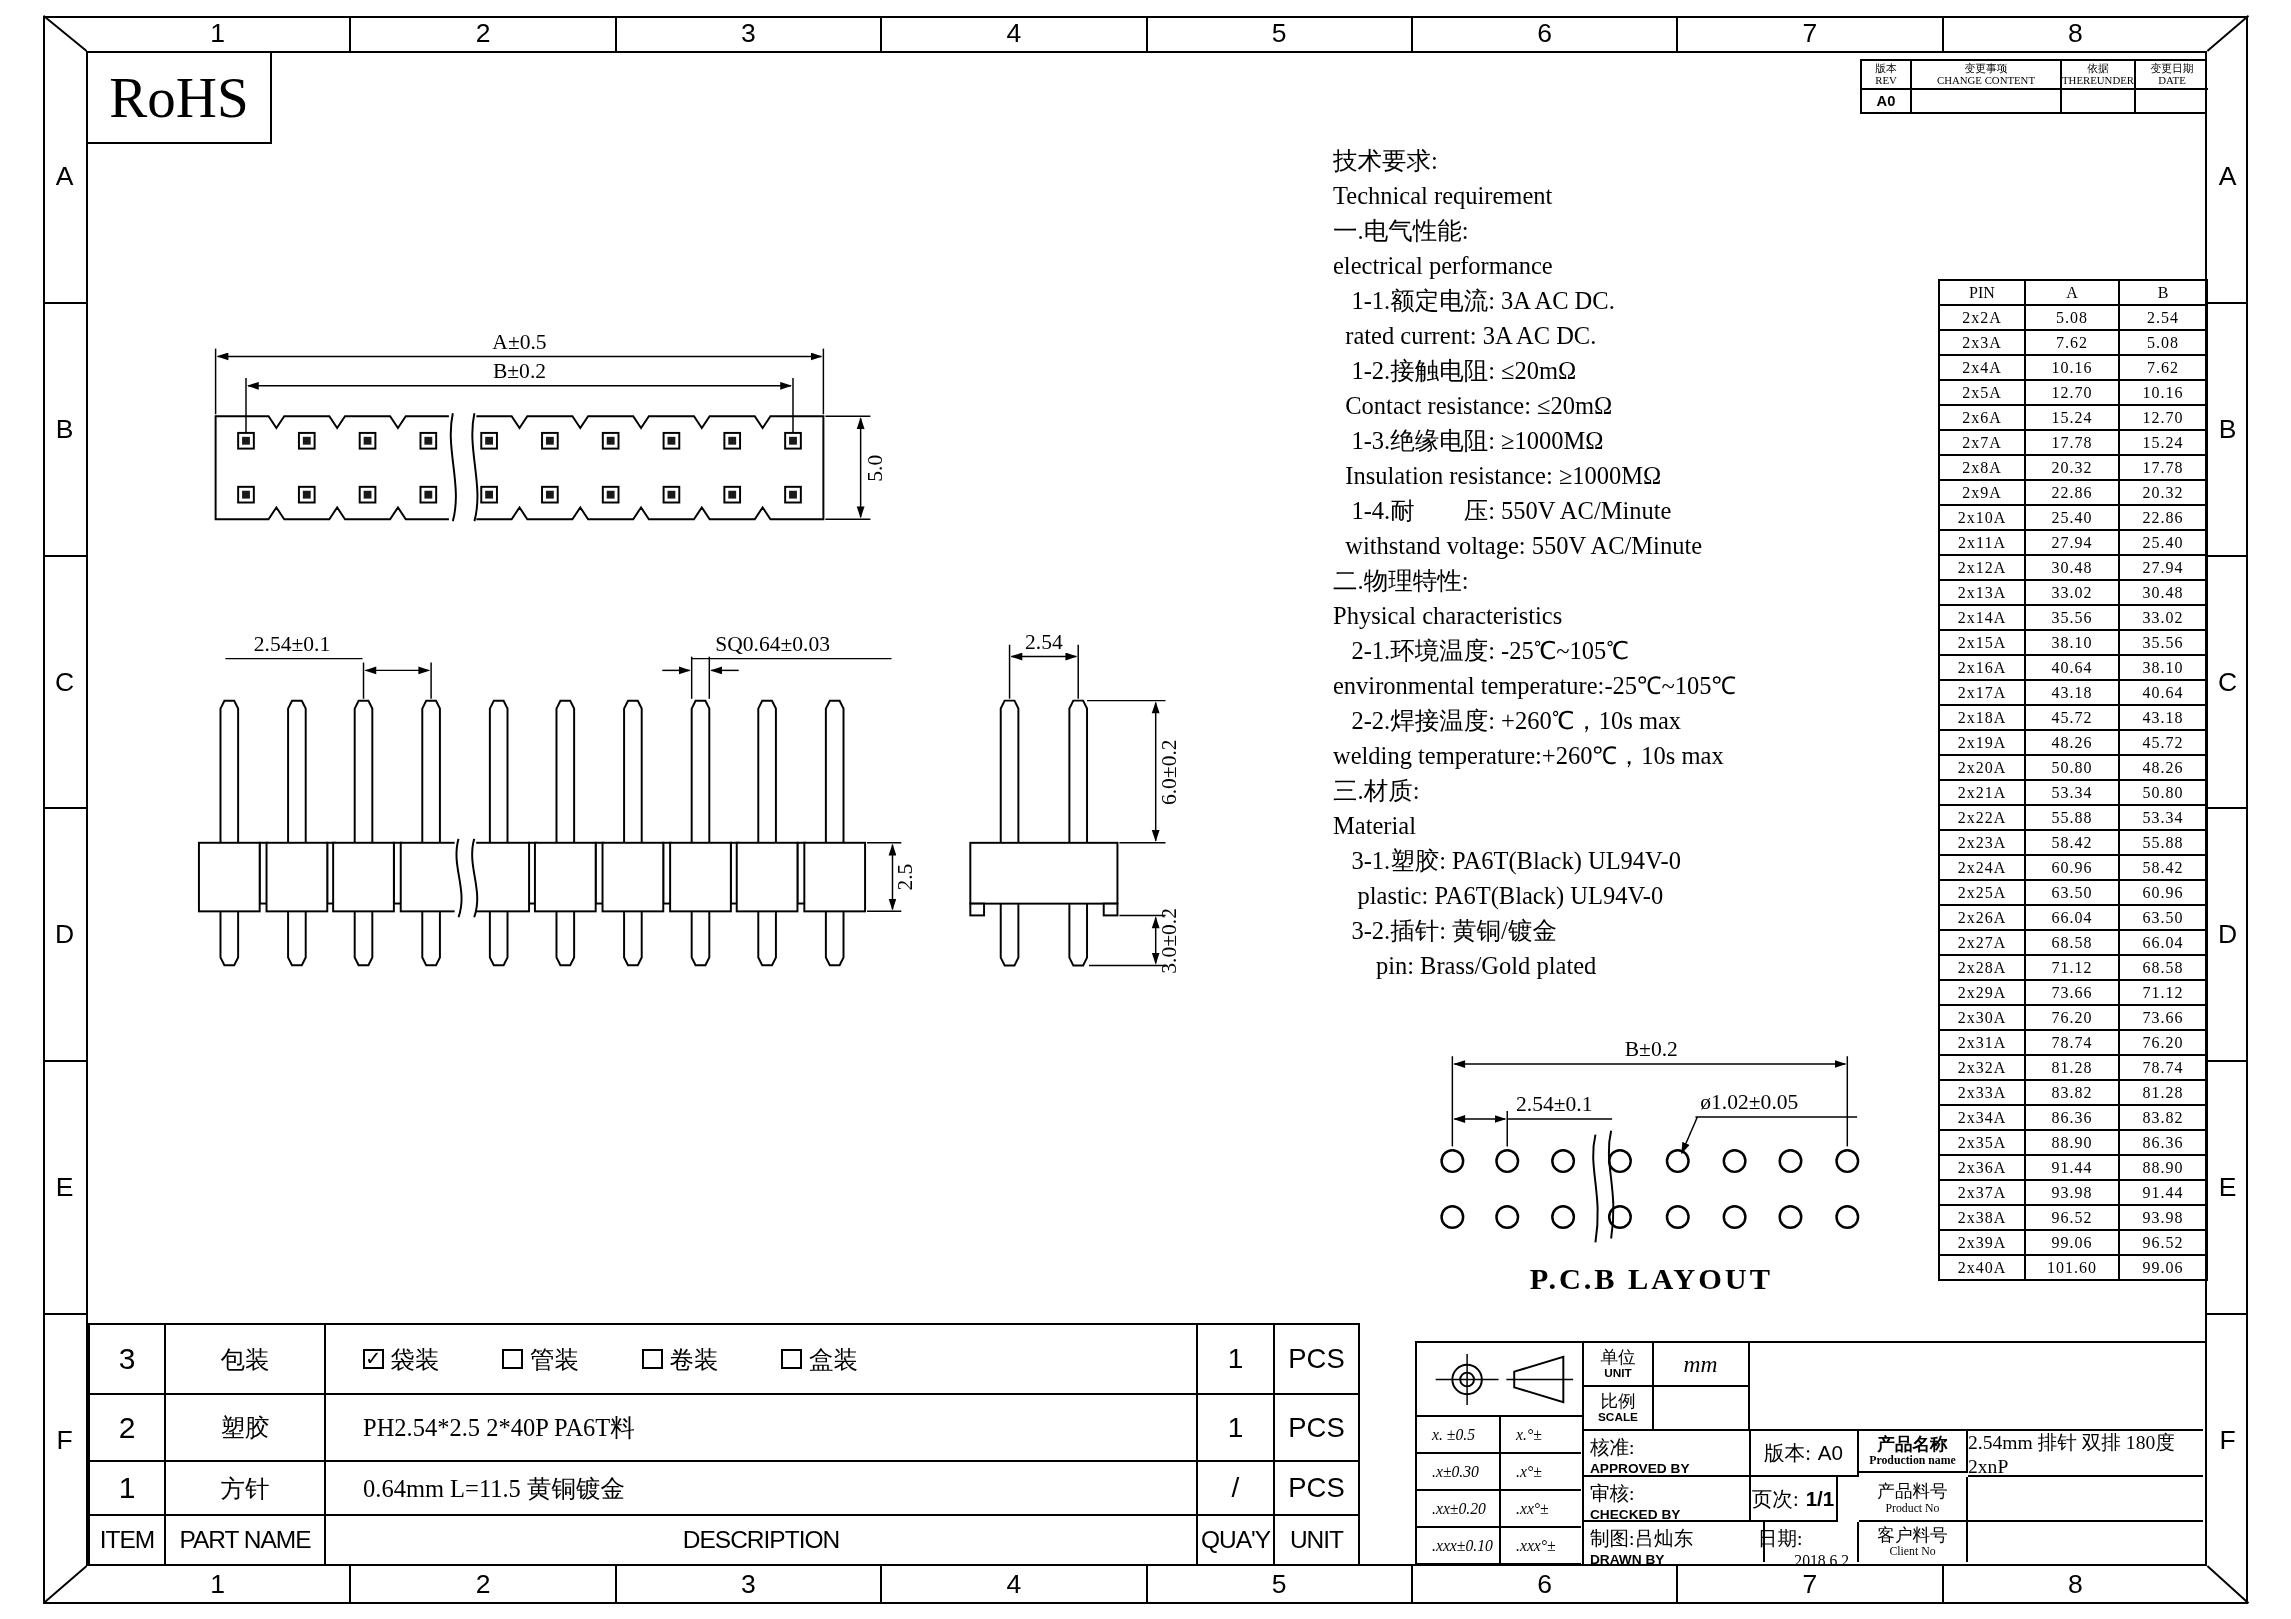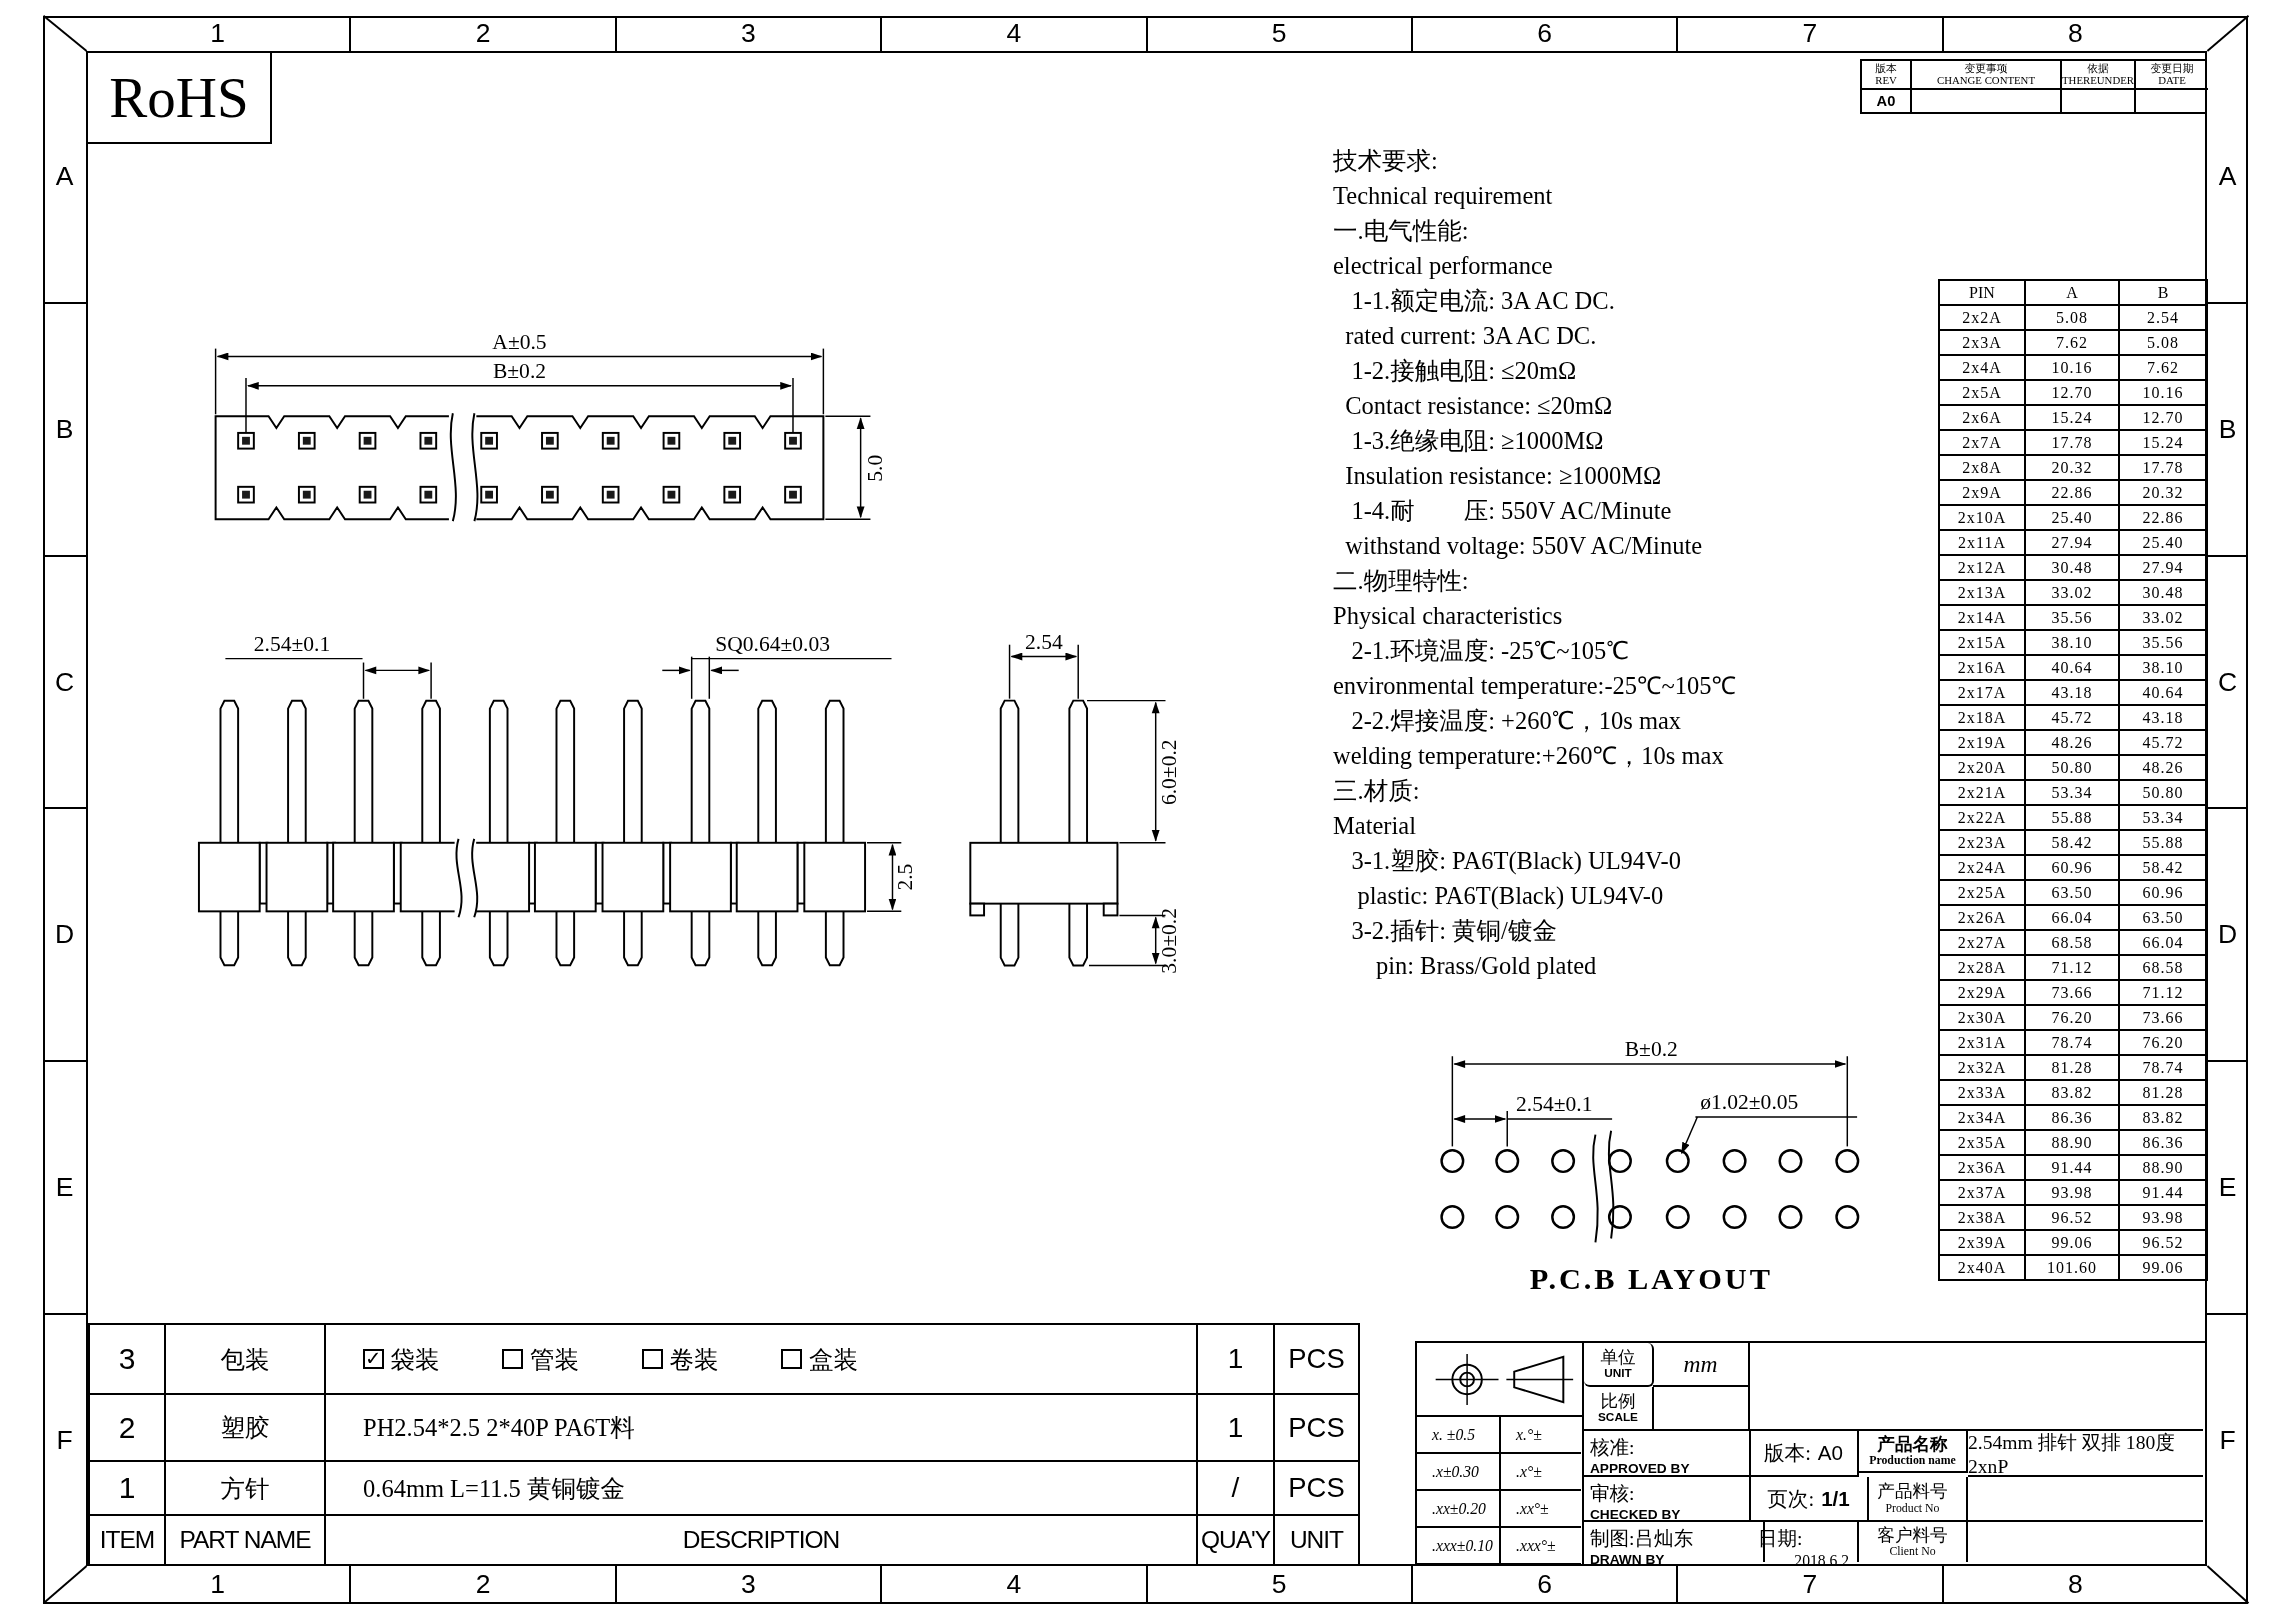--- a/index.html
+++ b/index.html
@@ -732,21 +732,21 @@
         <div class="tcell tl">.x±0.30</div>
         <div class="tcell">.x°±</div>
 
         <div class="tcell tl">.xx±0.20</div>
         <div class="tcell">.xx°±</div>
 
         <div class="tcell tl">.xxx±0.10</div>
         <div class="tcell">.xxx°±</div>
       </div>
 
-    <div class="cell lab br bb" style="left:167px;top:0;width:70px;height:44px;border-radius:6px;">
+    <div class="cell lab br bb" style="left:167px;top:0;width:70px;height:44px;">
       <div class="zh">单位</div>
       <div class="en" style="font-family:'Liberation Sans',sans-serif;font-weight:bold;">UNIT</div>
     </div>
     <div class="cell val br bb" style="left:236px;top:0;width:97px;height:44px;font-size:23.5px;font-style:italic;">mm</div>
     <div class="cell lab br bb" style="left:167px;top:44px;width:70px;height:44px;">
       <div class="zh">比例</div>
       <div class="en" style="font-family:'Liberation Sans',sans-serif;font-weight:bold;">SCALE</div>
     </div>
     <div class="cell val br bb" style="left:236px;top:44px;width:97px;height:44px;"></div>
     <div class="cell bb" style="left:333px;top:0;width:453px;height:88px;"></div>
@@ -761,21 +761,21 @@
     </div>
     <div class="cell fld br" style="left:167px;top:179px;width:181px;height:40px;">
       <div class="fzh">制图:吕灿东</div>
       <div class="fen">DRAWN BY</div>
     </div>
 
     <div class="cell kv br bb" style="left:333px;top:88px;width:109px;height:46px;">
       <span>版本:</span>
       <span class="kvv">A0</span>
     </div>
-    <div class="cell kv br bb" style="left:333px;top:134px;width:119px;height:45px;">
+    <div class="cell kv br bb" style="left:333px;top:134px;width:88px;height:45px;">
       <span>页次:</span>
       <span class="kvv" style="font-weight:bold;">1/1</span>
     </div>
     <div class="cell datecell br" style="left:333px;top:179px;width:109px;height:40px;">
       <span class="dl">日期:</span>
       <span class="dv">2018.6.2</span>
     </div>
 
     <div class="cell lab br bb" style="left:442px;top:88px;width:109px;height:42px;font-weight:bold;">
       <div class="zh">产品名称</div>

